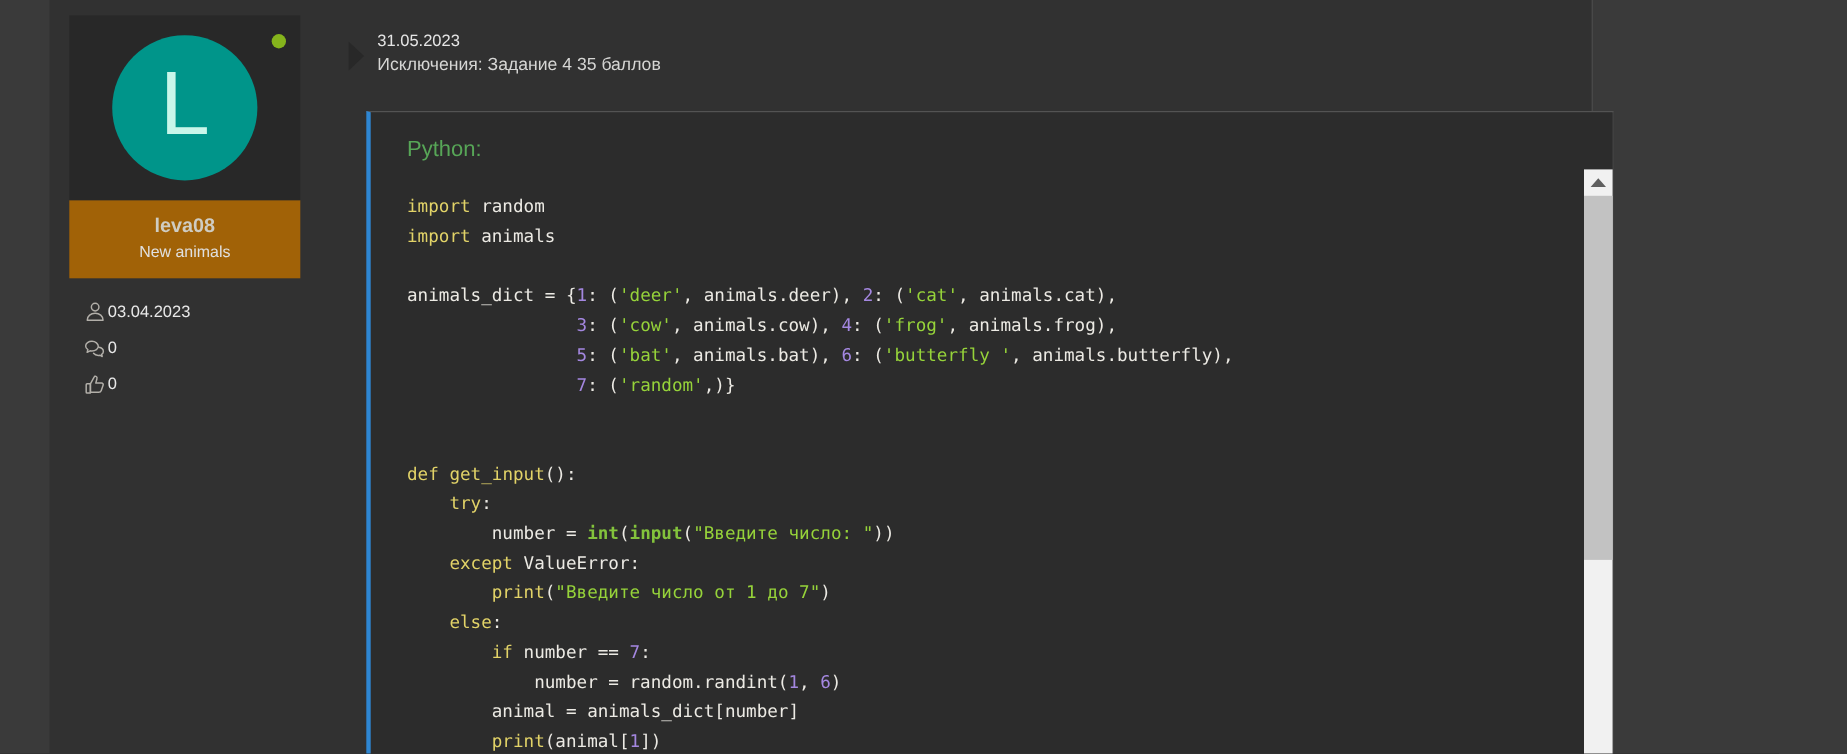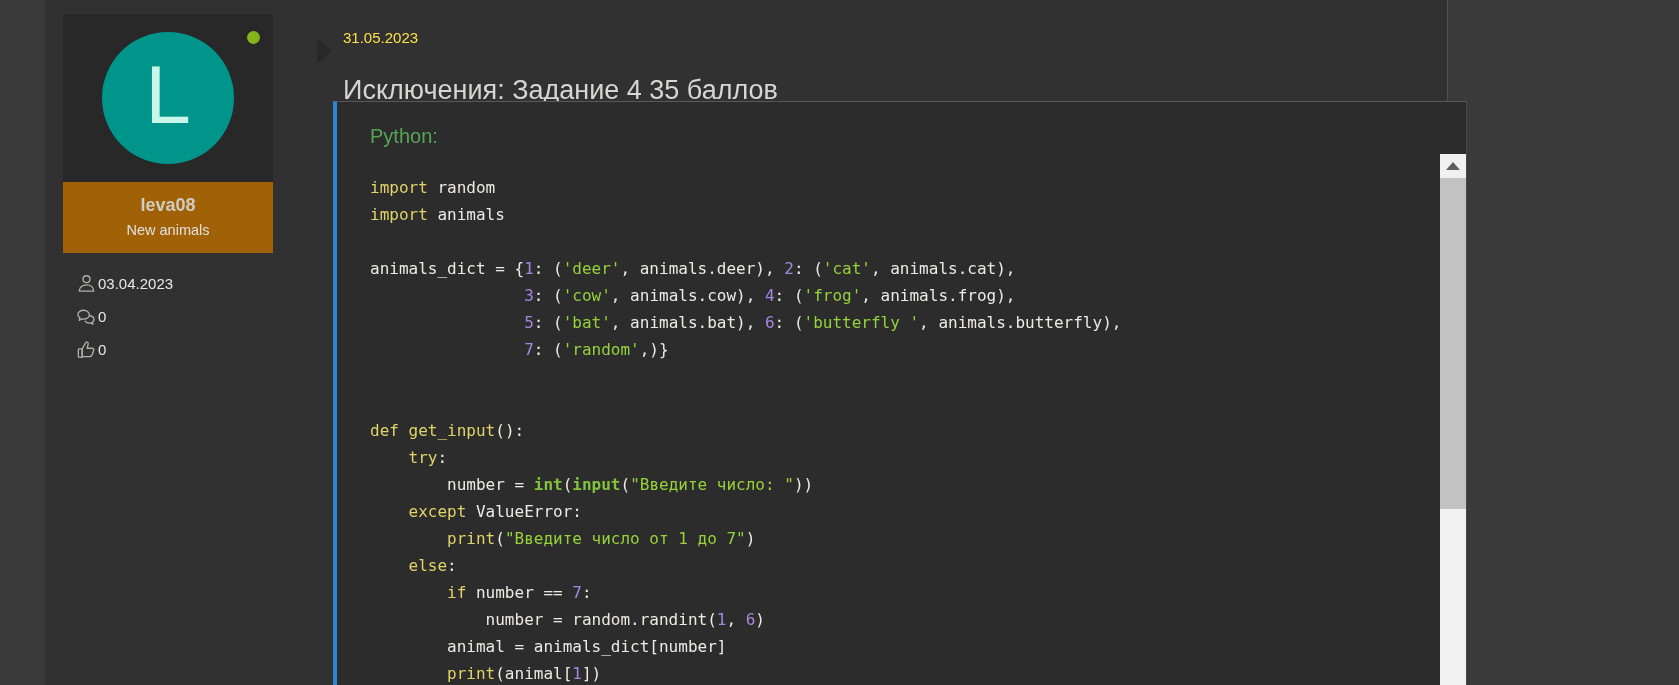--- a/index.html
+++ b/index.html
@@ -29,23 +29,23 @@
   .user-stats { padding:19px 12px 0 12px; }
   .stat-row { display:flex; align-items:center; justify-content:flex-start;
     margin-bottom:11px; height:22px; }
   .stat-row svg { width:23px; height:23px; stroke:#b2afa9; fill:none;
     stroke-width:1.4; stroke-linecap:round; stroke-linejoin:round; }
   .stat-value { color:#e8e8e8; font-size:15px; }
   
   .msg-arrow { position:absolute; left:272px; top:38px; width:0; height:0;
     border-top:13px solid transparent; border-bottom:13px solid transparent;
     border-left:14px solid #282828; }
-  .msg-date { position:absolute; left:298px; top:29px; color:#fde047; font-size:15px; }
-  .msg-title { position:absolute; left:298px; top:75px; color:#d6d6d4;
-    font-size:27px; font-weight:400; }
+  .msg-date { position:absolute; left:298px; top:29px; color:#e5e5e5; font-size:15px; }
+  .msg-title { position:absolute; left:298px; top:51px; color:#d6d6d4;
+    font-size:16px; font-weight:400; }
   
   .code-block {
     position:absolute; left:288px; top:101px; width:1134px; height:605px;
     background:#2c2c2c;
     border-top:1px solid #585858; border-right:1px solid #484848;
     border-left:4px solid #2e86d2;
   }
   .code-lang { position:absolute; left:33px; top:23px; color:#57a657; font-size:20px; }
   .code-scroll { position:absolute; left:0; right:26px; top:52px; bottom:0; overflow:hidden; }
   .code-pre { padding:20px 0 0 33px; font-family:"DejaVu Sans Mono", monospace;

